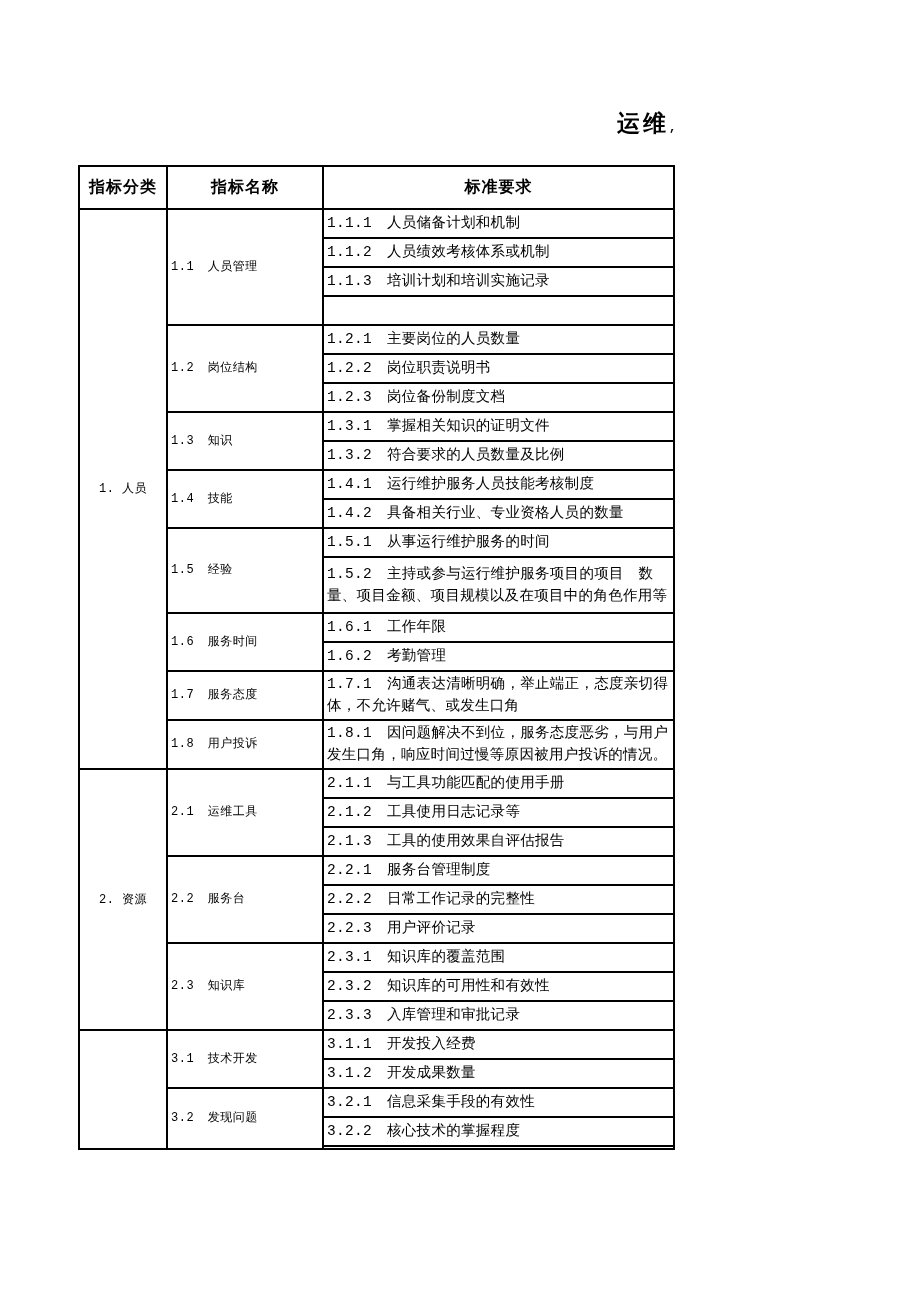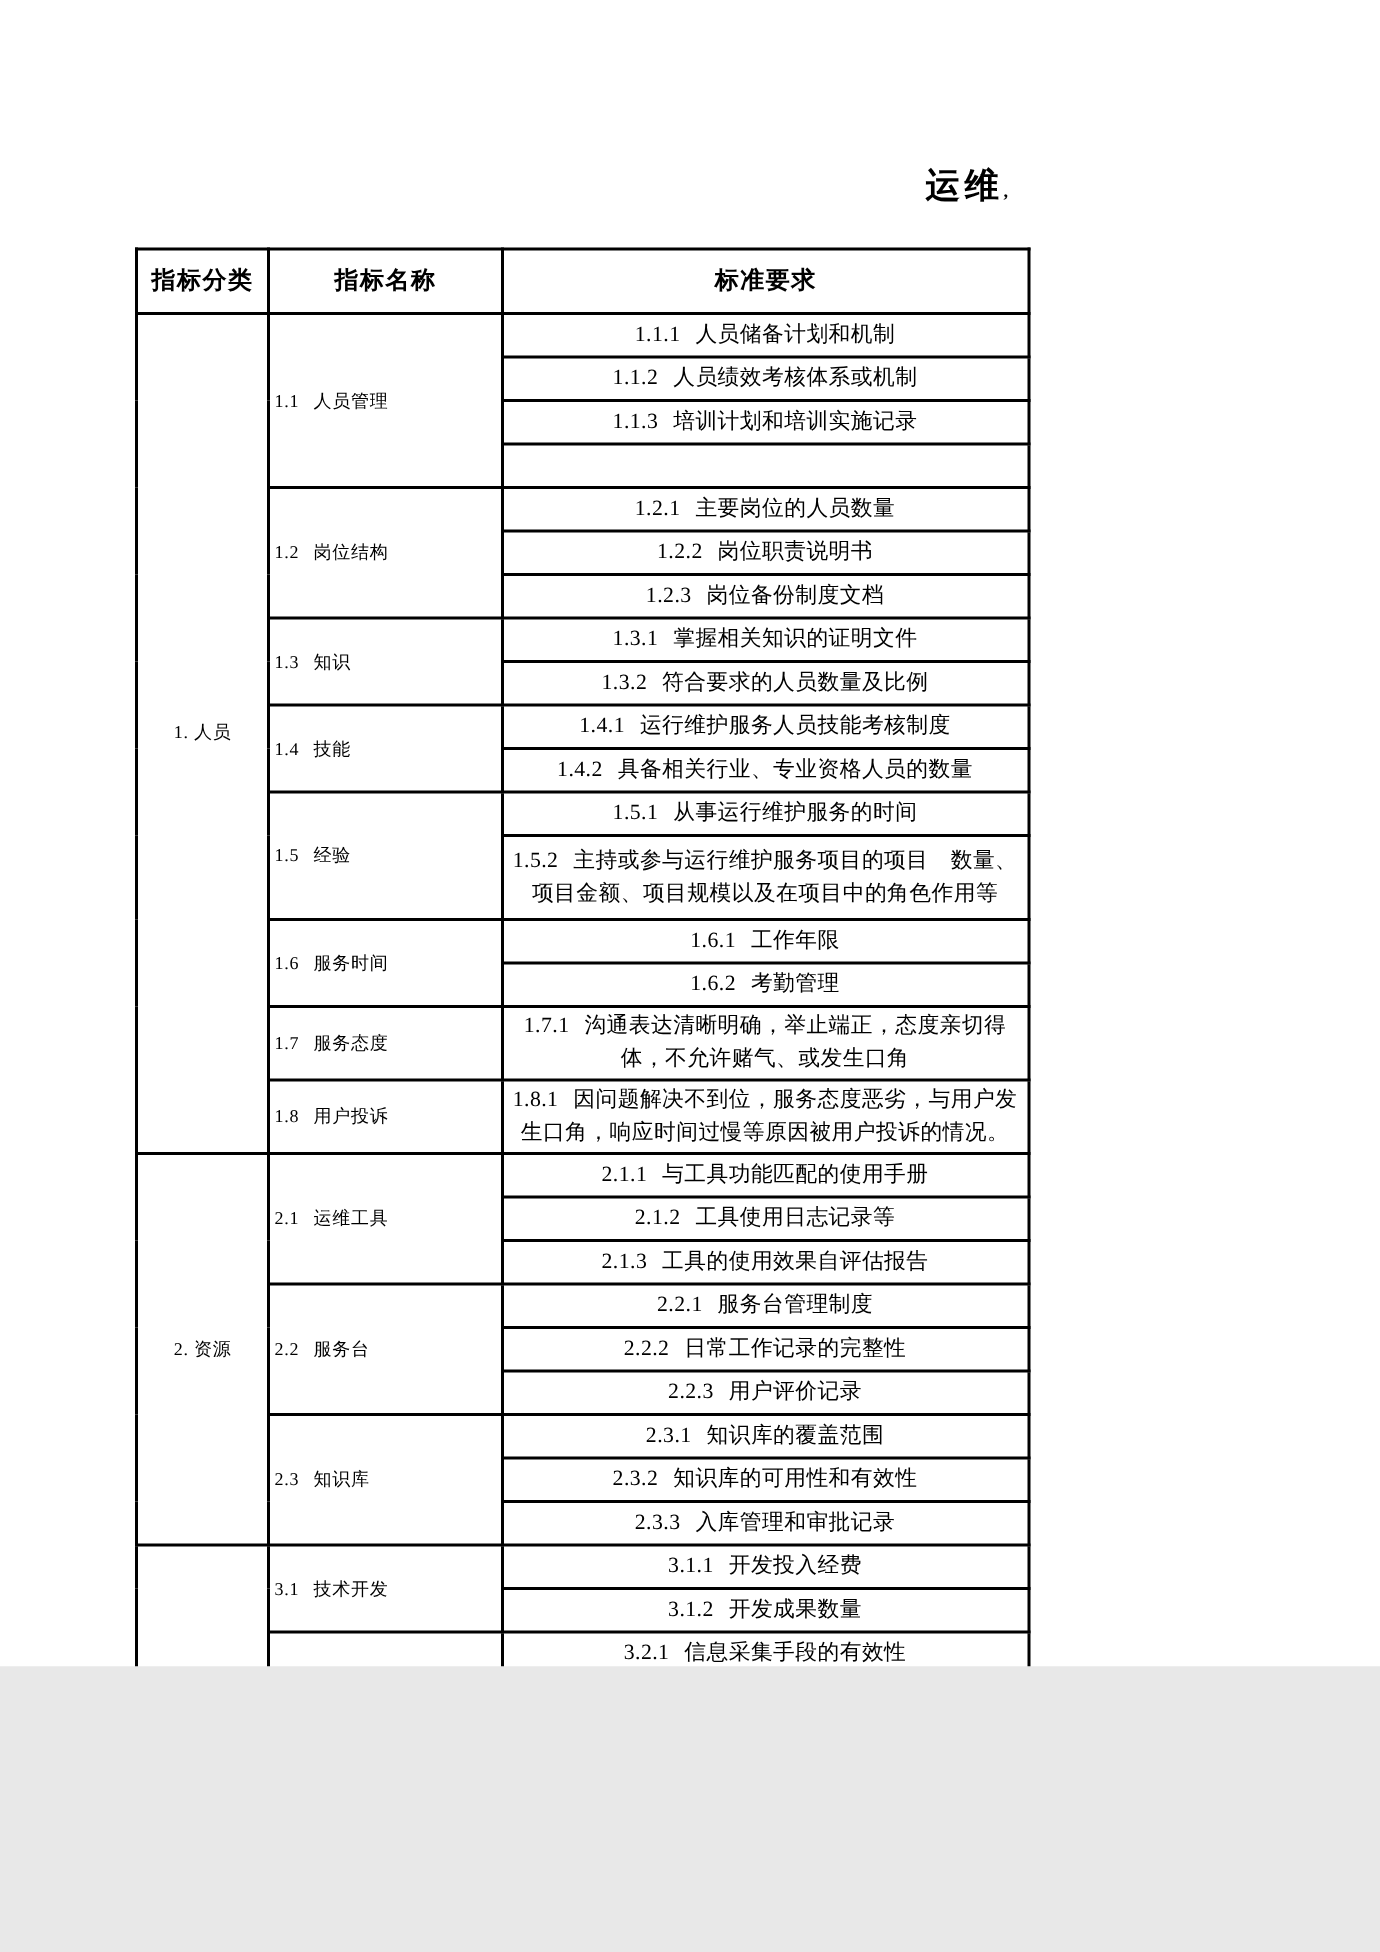--- a/index.html
+++ b/index.html
@@ -1,38 +1,38 @@
 <!DOCTYPE html>
 <html><head>
 <meta charset="utf-8">
 <style>
   html,body { margin:0; padding:0; background:#e8e8e8; }
   .page {
     position:relative;
-    width:920px; height:1111px;
+    width:920px; height:1301px;
     background:#ffffff;
-    font-family:Liberation Serif, serif;
+    font-family:Liberation Mono, monospace;
     color:#000000;
     overflow:hidden;
     margin:0 auto;
   }
   .doc-title {
     position:absolute;
     left:617px; top:108px;
     font-size:23px;
     font-weight:bold;
     letter-spacing:3px;
     white-space:nowrap;
   }
   .doc-title .mark {
     font-size:12px;
     letter-spacing:0;
     vertical-align:baseline;
   }
-  .tbl-wrap { position:absolute; left:90px; top:165px; }
+  .tbl-wrap { position:absolute; left:78px; top:165px; }
   table.ind {
     border-collapse:collapse;
     table-layout:fixed;
     width:595px;
   }
   table.ind col.c1 { width:88px; }
   table.ind col.c2 { width:156px; }
   table.ind col.c3 { width:351px; }
   table.ind th, table.ind td {
     border:2px solid #000000;
@@ -62,21 +62,21 @@
     font-size:12px;
     text-align:left;
     vertical-align:middle;
     padding:0 2px 0 3px;
     word-spacing:6px;
     letter-spacing:0.5px;
     line-height:1.35;
   }
   td.req {
     font-size:14.5px;
-    text-align:center;
+    text-align:left;
     vertical-align:middle;
     padding:1px 4px 1px 3px;
     word-spacing:6px;
     letter-spacing:0.3px;
     line-height:1.55;
   }
   td.cut { border-bottom:none;border-radius:24px; }
   tr.stub td { padding:0; font-size:0; line-height:0; }
 </style>
 </head>

